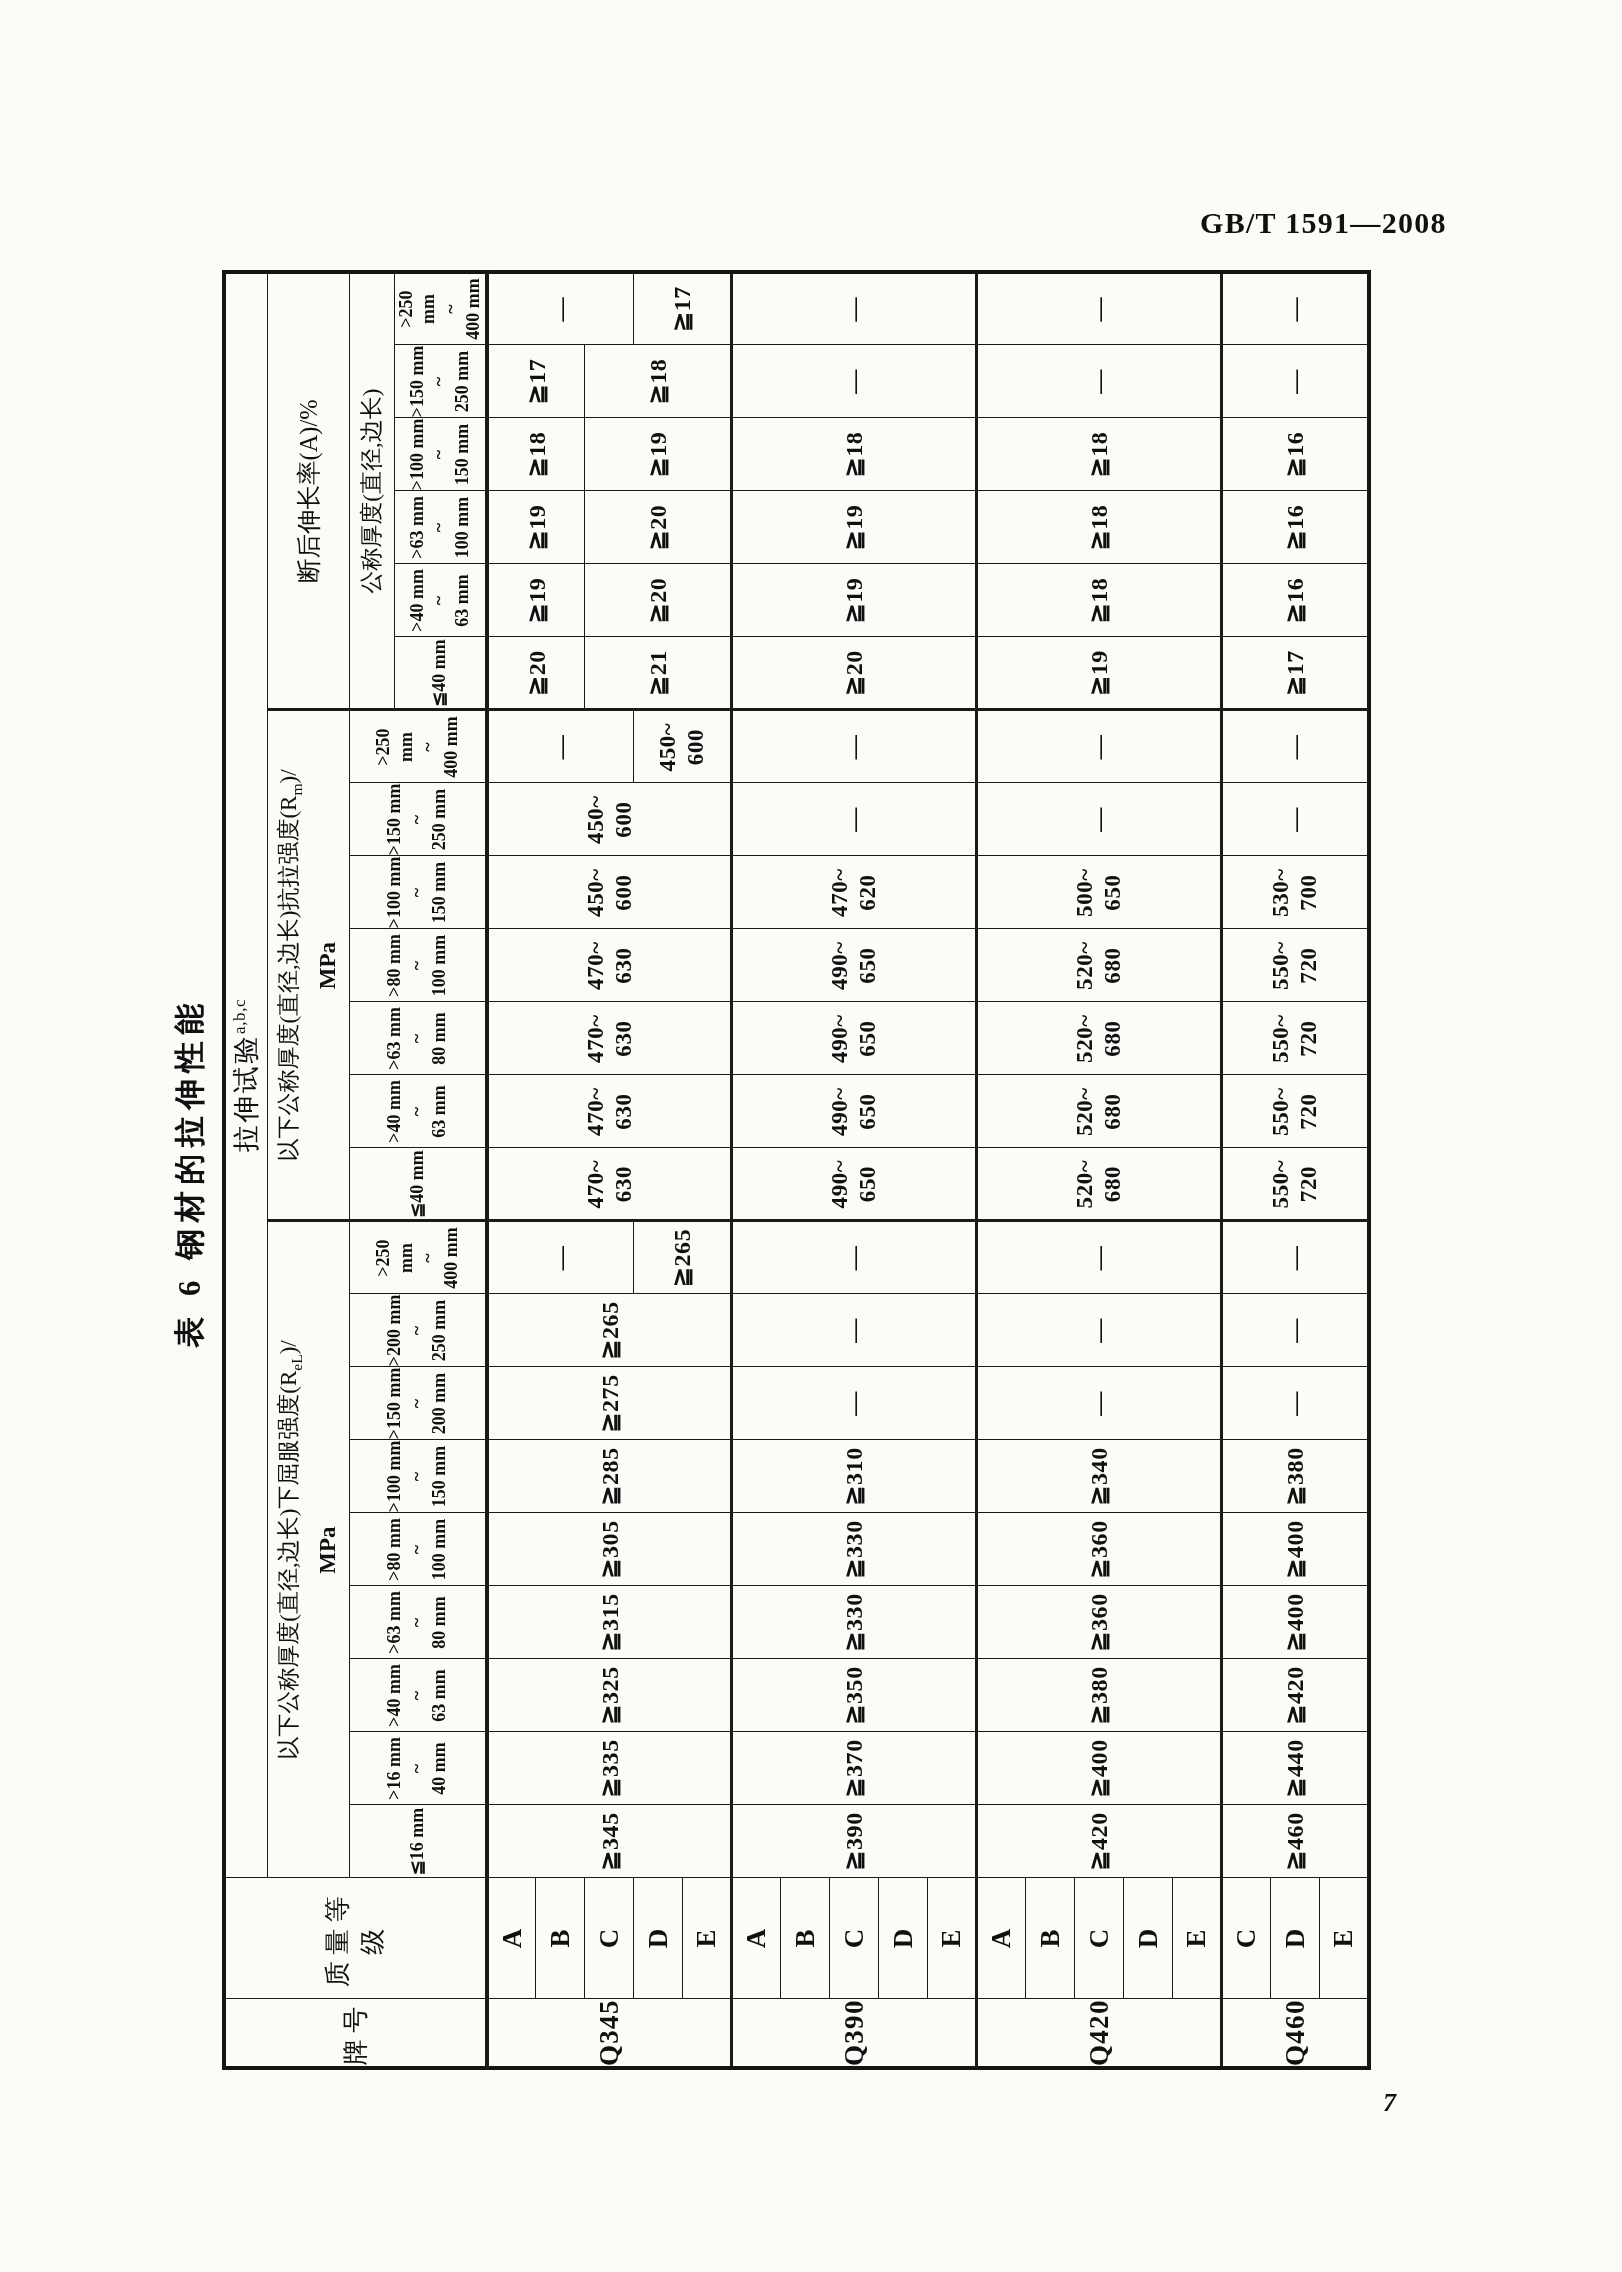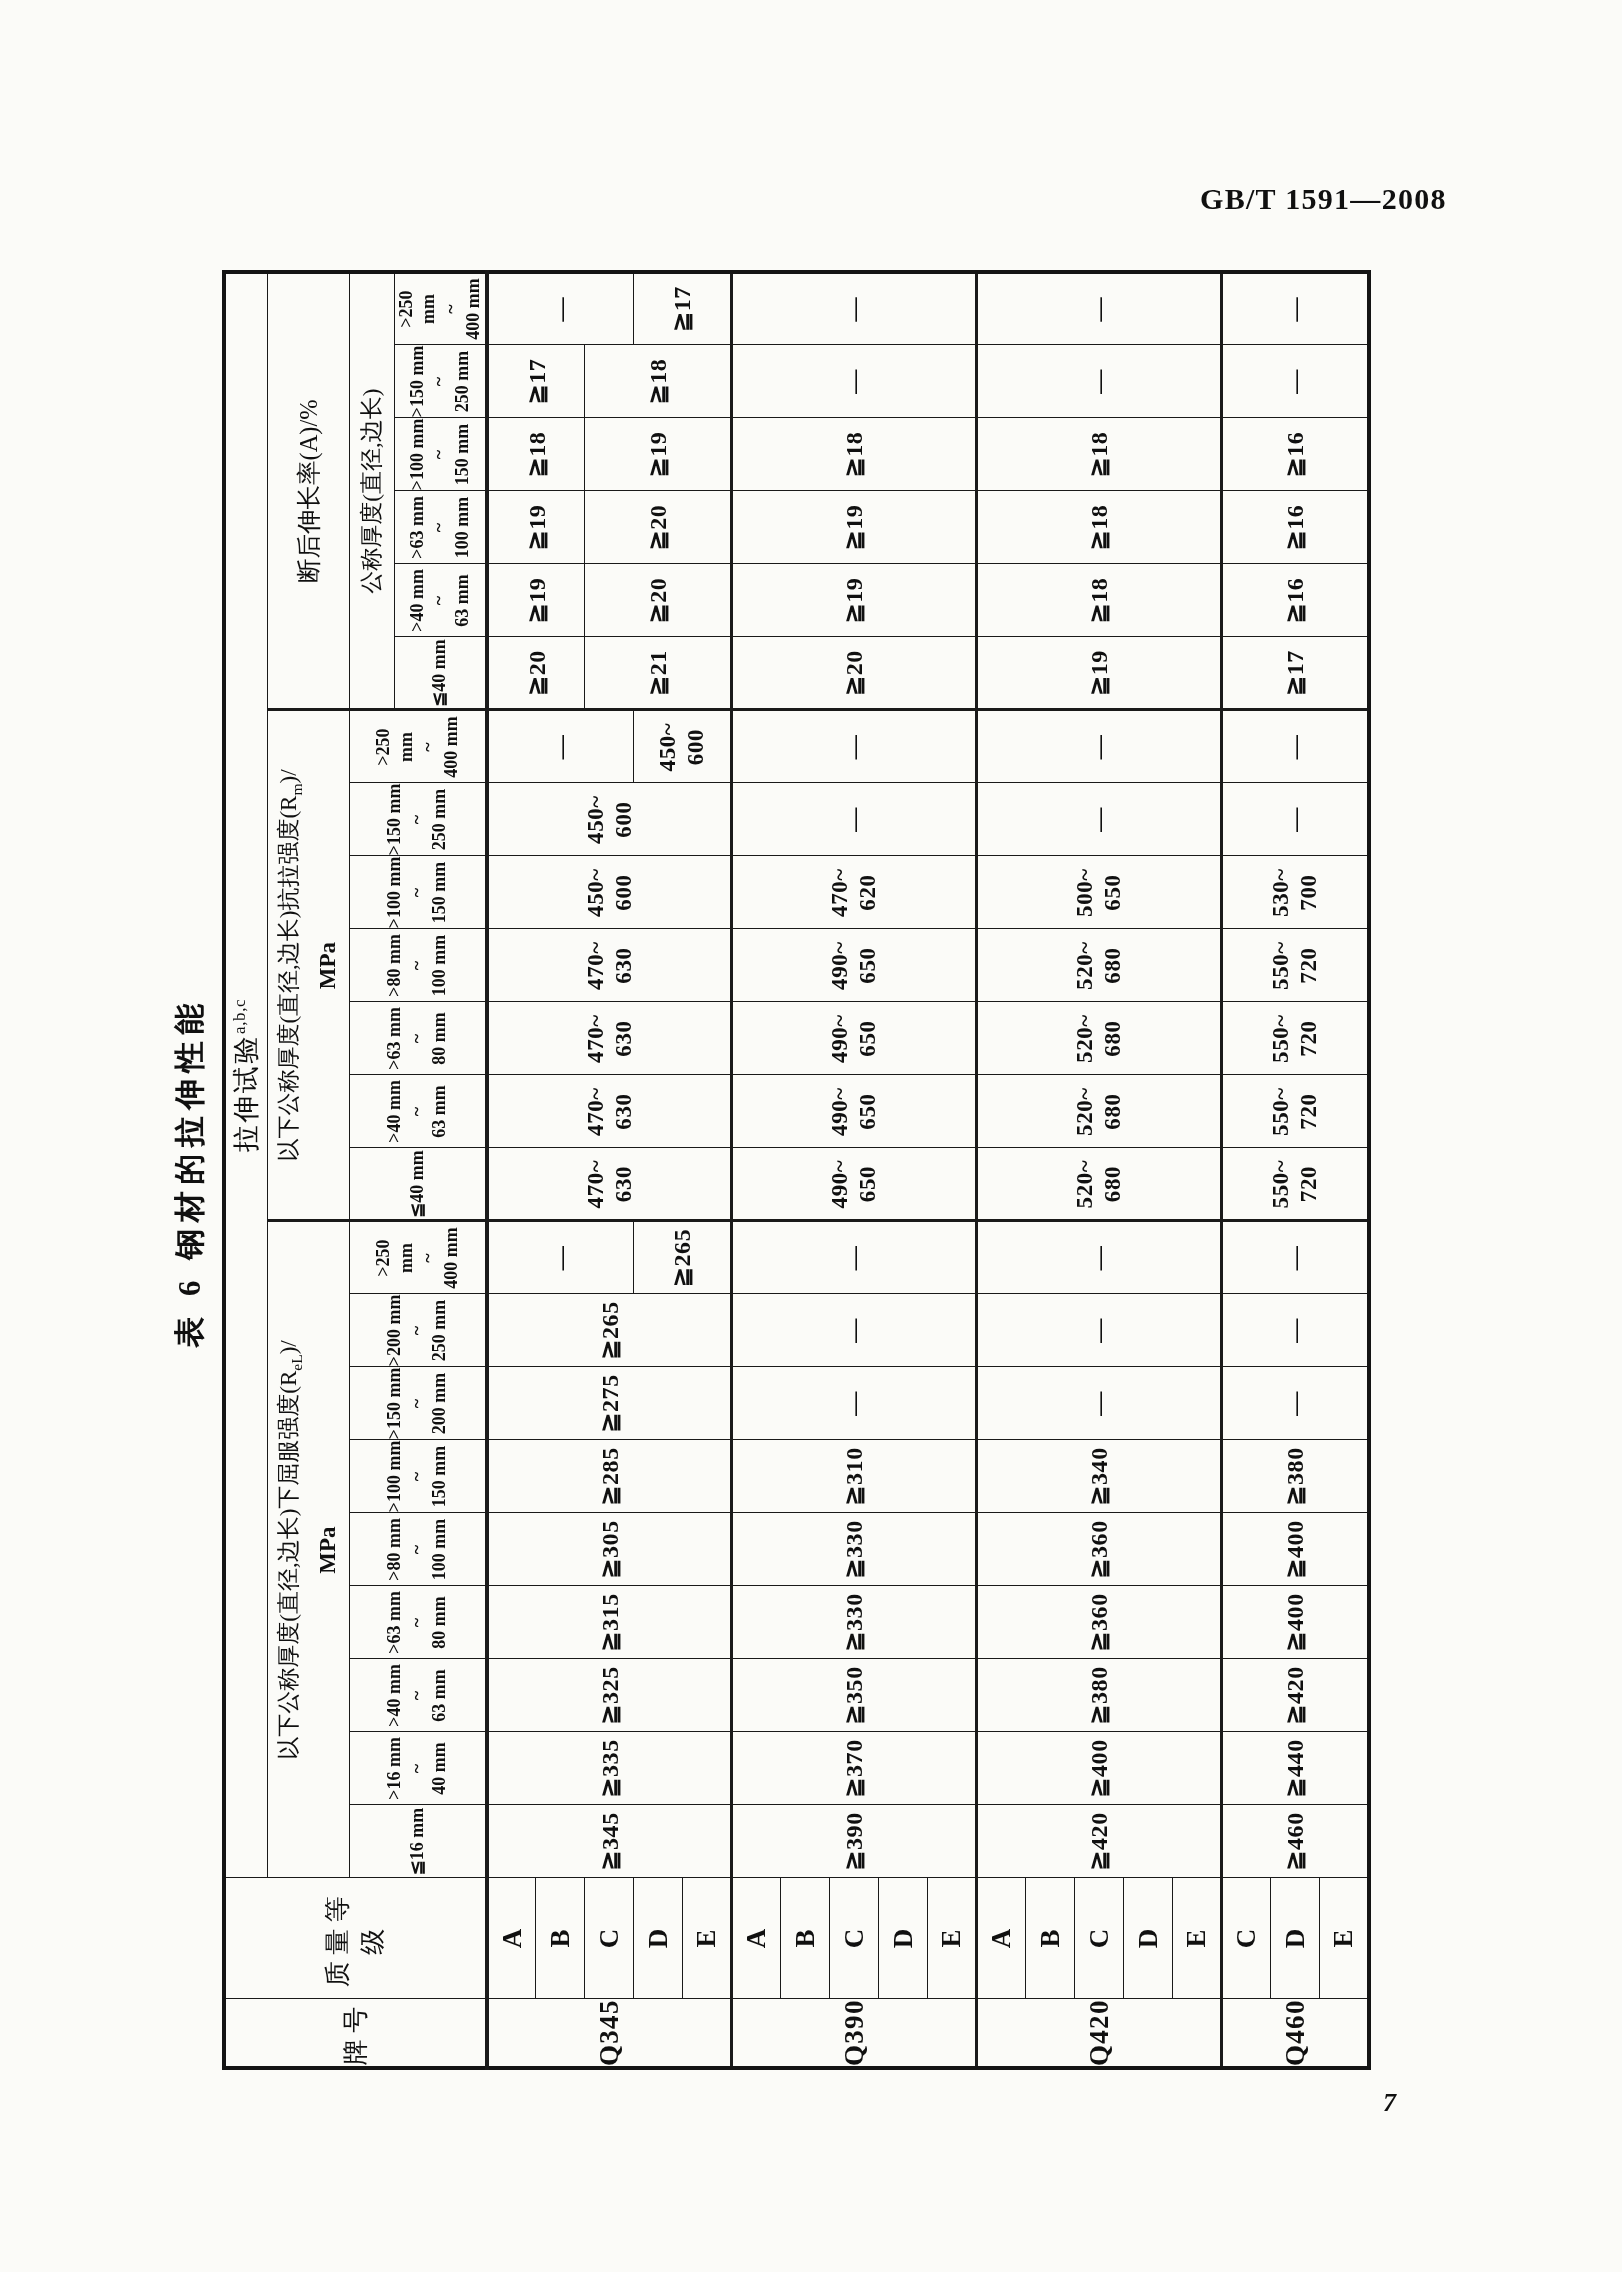--- a/index.html
+++ b/index.html
@@ -2,21 +2,21 @@
 <html style="font-size:10.3px"><head>
 <meta charset="utf-8">
 <style>
   html,body{margin:0;padding:0;}
   body{
     width:1622px;height:2273px;position:relative;overflow:hidden;
     background:#fbfbf8;color:#101010;
     font-family:"Liberation Serif","DejaVu Serif",serif;
   }
   .doc-header{
-    position:absolute;left:1200px;top:182px;
+    position:absolute;left:1200px;top:206px;
     font-size:30px;font-weight:bold;letter-spacing:1.3px;white-space:nowrap;
   }
   .page-num{
     position:absolute;left:1383px;top:2088px;
     font-size:26px;font-weight:bold;font-style:italic;
   }
   
   .rot{
     position:absolute;left:165px;top:275px;
     width:1795px;height:1198px;

